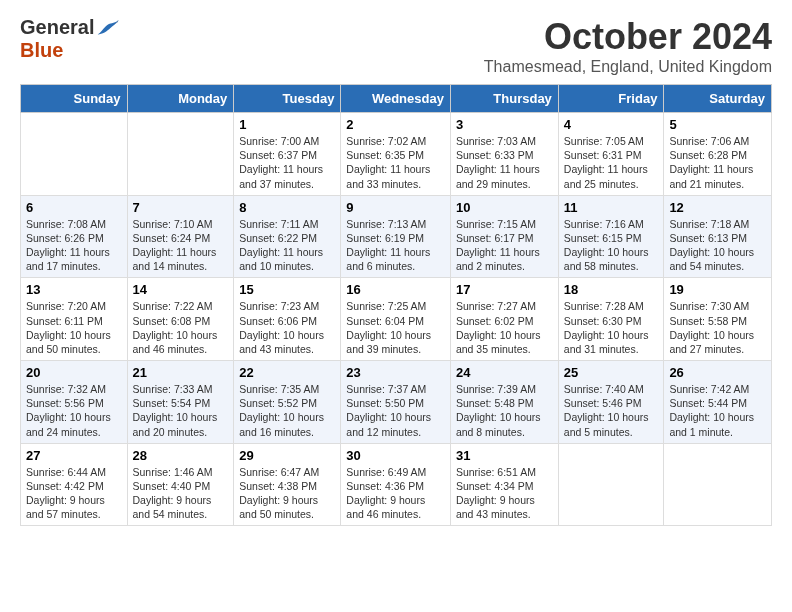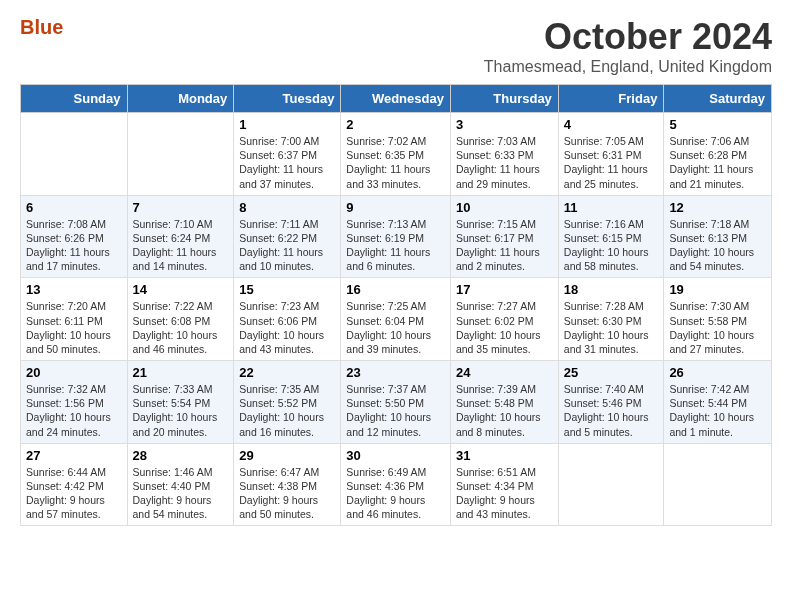--- a/index.html
+++ b/index.html
@@ -94,20 +94,27 @@
     }
     tbody tr:nth-child(even) td {
       background: #f0f4fb;
     }
   </style>
 </head>
 <body>
 
 <div class="header-area">
   <div class="logo">
+    <div class="logo-row">
+      <span class="logo-text-general">General</span>
+      <svg class="logo-bird" viewBox="0 0 30 24" fill="none" xmlns="http://www.w3.org/2000/svg">
+        <path d="M28 2 C22 8 18 4 12 10 C8 14 6 18 2 20 C8 20 14 16 18 12 C20 10 24 8 28 2Z" fill="#2a6db5"></path>
+        <path d="M28 2 C26 6 24 6 22 8 C26 6 28 4 28 2Z" fill="#1a4a80"></path>
+      </svg>
+    </div>
     <span class="logo-text-blue">Blue</span>
   </div>
   <div class="title-area">
     <div class="month-title">October 2024</div>
     <div class="location-title">Thamesmead, England, United Kingdom</div>
   </div>
 </div>
 
 <table>
   <thead>
@@ -241,21 +248,21 @@
           <span class="day-num">19</span>
           <div class="cell-text">Sunrise: 7:30 AM</div>
           <div class="cell-text">Sunset: 5:58 PM</div>
           <div class="cell-text">Daylight: 10 hours and 27 minutes.</div>
         </td>
       </tr>
       <tr>
         <td>
           <span class="day-num">20</span>
           <div class="cell-text">Sunrise: 7:32 AM</div>
-          <div class="cell-text">Sunset: 1:56 PM</div>
+          <div class="cell-text">Sunset: 5:56 PM</div>
           <div class="cell-text">Daylight: 10 hours and 24 minutes.</div>
         </td>
         <td>
           <span class="day-num">21</span>
           <div class="cell-text">Sunrise: 7:33 AM</div>
           <div class="cell-text">Sunset: 5:54 PM</div>
           <div class="cell-text">Daylight: 10 hours and 20 minutes.</div>
         </td>
         <td>
           <span class="day-num">22</span>

